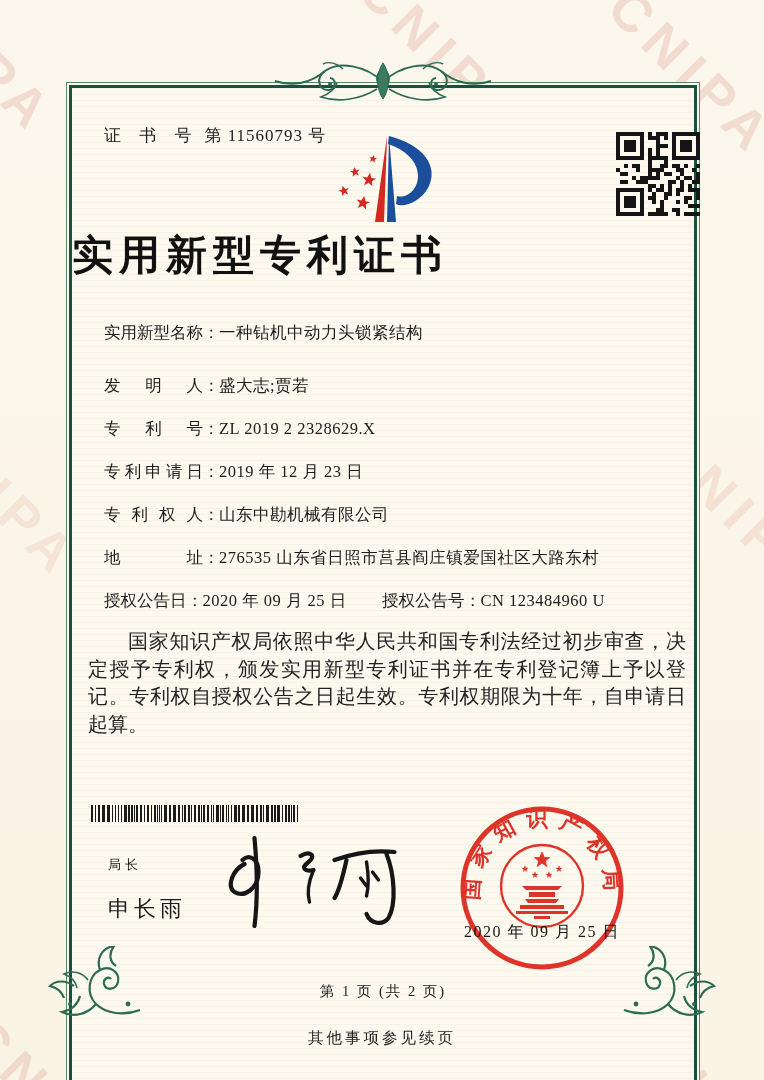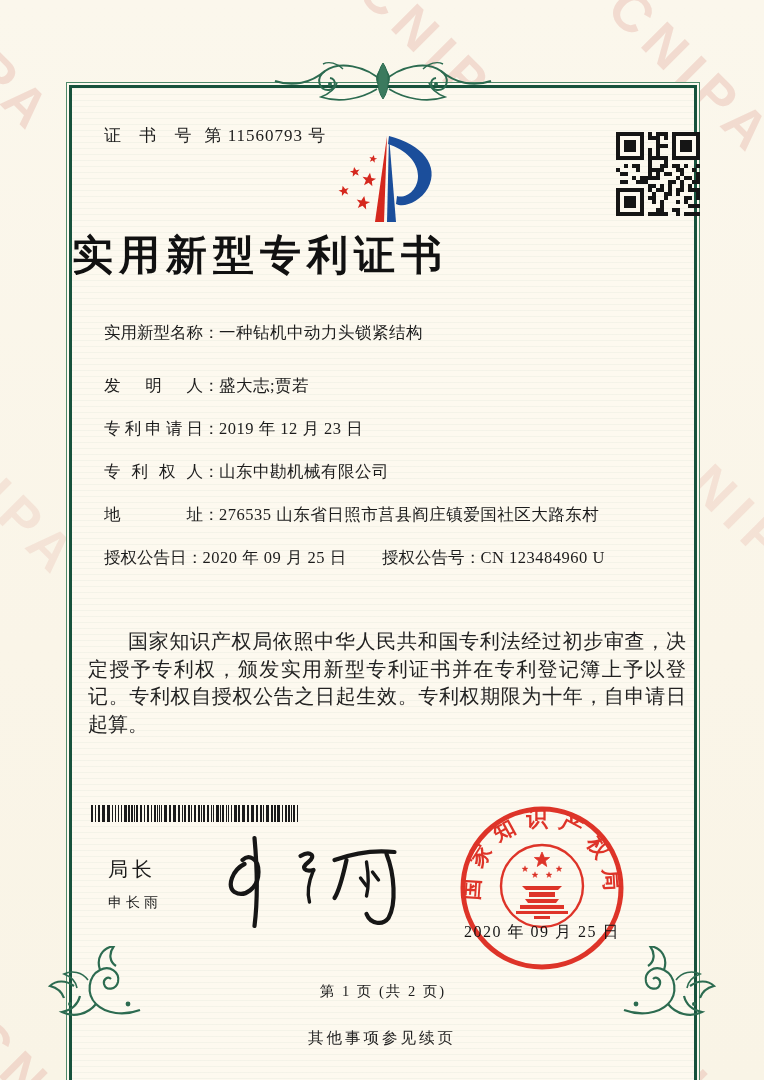--- a/index.html
+++ b/index.html
@@ -55,22 +55,22 @@
   }
   .fcolon { display:inline-block; width:16px; }
   .fvalue { letter-spacing:.5px; }
   .gright { position:absolute; left:278px; top:0; }
   .body-text {
     position:absolute; left:16px; top:540px; width:598px;
     font-size:20px; line-height:27.5px; text-align:justify; color:#222;
   }
   .body-text p { text-indent:2em; }
   .barcode { position:absolute; left:18px; top:717px; width:215px; height:17px; }
-  .signer-title { position:absolute; left:36px; top:768px; font-size:20px; letter-spacing:4px; }
-  .signer-name  { position:absolute; left:36px; top:806px; font-size:14px; letter-spacing:4px; }
+  .signer-title { position:absolute; left:36px; top:768px; font-size:13px; letter-spacing:4px; }
+  .signer-name  { position:absolute; left:36px; top:806px; font-size:22px; letter-spacing:4px; }
   .signature { position:absolute; left:140px; top:738px; width:215px; height:110px; }
   .seal { position:absolute; left:384px; top:714px; width:172px; height:172px; }
   .seal svg { mix-blend-mode:multiply; opacity:.92; }
   .seal-date {
     position:absolute; left:0; right:0; top:120px; text-align:center;
     font-size:16px; letter-spacing:1.5px; color:#151515; white-space:nowrap;
   }
   .page-info { position:absolute; left:0; right:0; top:894px; text-align:center; font-size:14.5px; letter-spacing:2px; }
   .note { position:absolute; left:0; right:0; top:1028px; text-align:center; font-size:15.5px; letter-spacing:3px; color:#222; }
   
@@ -256,20 +256,23 @@
       <div class="title">实用新型专利证书</div>
 
       <div class="fields">
         <div class="frow first">
           <span class="flabel">实用新型名称</span><span class="fcolon">：</span><span class="fvalue">一种钻机中动力头锁紧结构</span>
         </div>
         <div class="frow">
           <span class="flabel">发明人</span><span class="fcolon">：</span><span class="fvalue">盛大志;贾若</span>
         </div>
         <div class="frow">
+          <span class="flabel">专利号</span><span class="fcolon">：</span><span class="fvalue">ZL 2019 2 2328629.X</span>
+        </div>
+        <div class="frow">
           <span class="flabel">专利申请日</span><span class="fcolon">：</span><span class="fvalue">2019 年 12 月 23 日</span>
         </div>
         <div class="frow">
           <span class="flabel">专利权人</span><span class="fcolon">：</span><span class="fvalue">山东中勘机械有限公司</span>
         </div>
         <div class="frow">
           <span class="flabel">地址</span><span class="fcolon">：</span><span class="fvalue">276535 山东省日照市莒县阎庄镇爱国社区大路东村</span>
         </div>
         <div class="frow">
           <span>授权公告日</span><span class="fcolon">：</span><span class="fvalue">2020 年 09 月 25 日</span>

